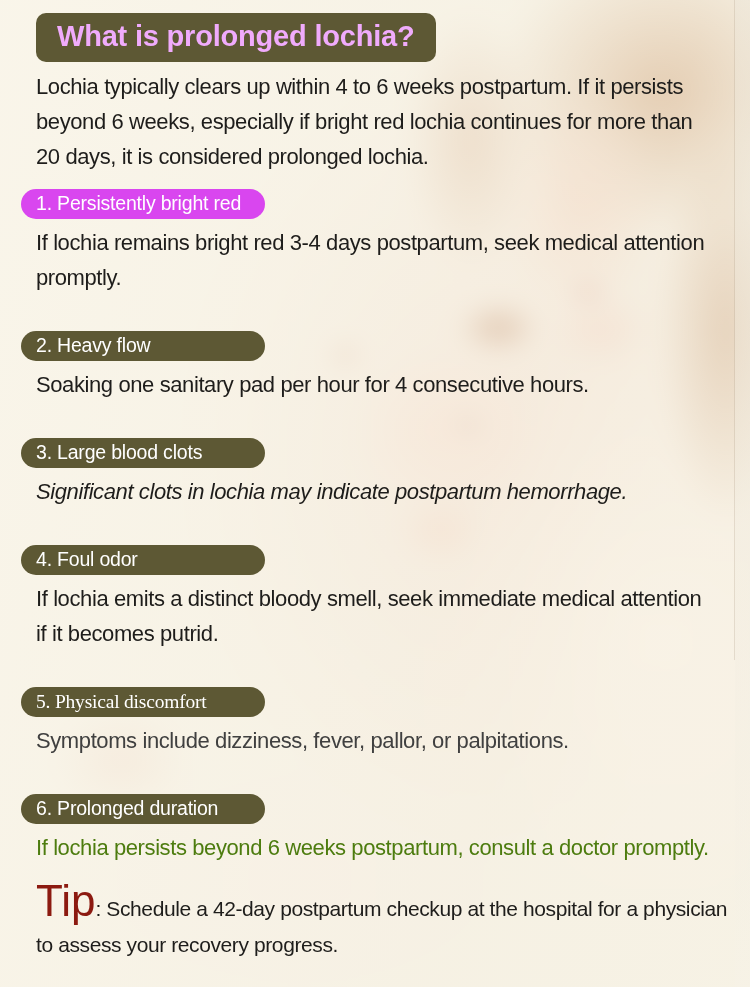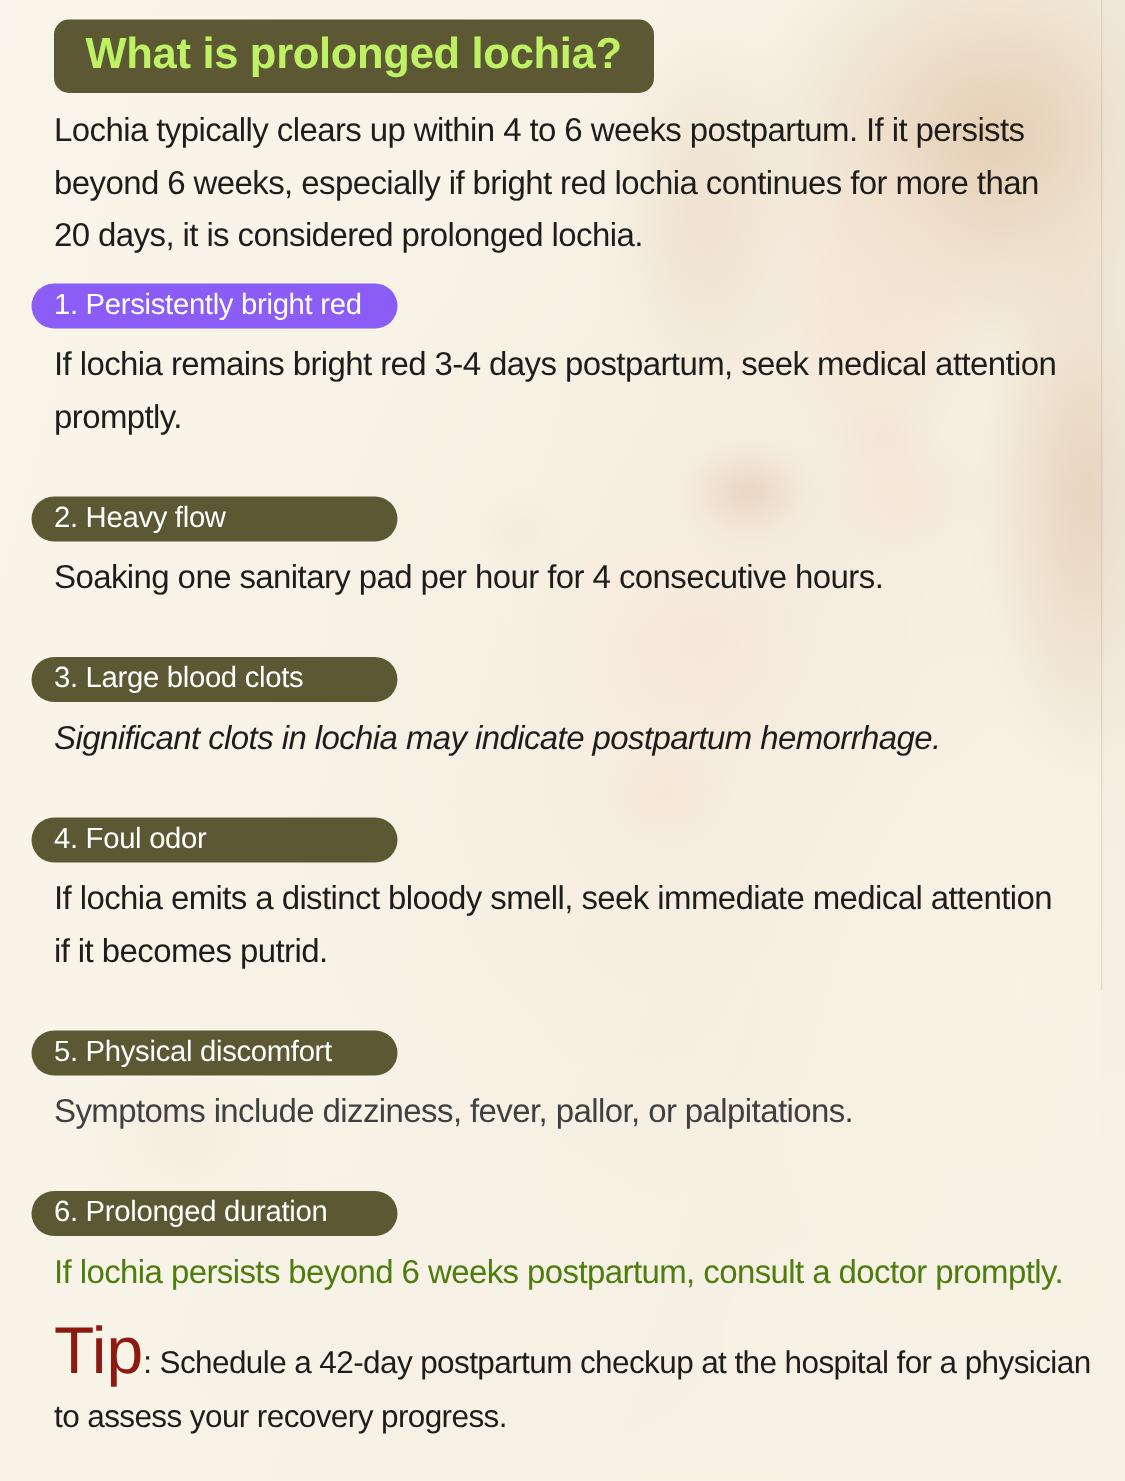--- a/index.html
+++ b/index.html
@@ -74,21 +74,21 @@
     background: linear-gradient(to bottom, rgba(236,230,217,0.45), rgba(246,242,231,0.35));
   }
 
   
   .content { position: absolute; inset: 0; z-index: 5; }
 
   .title-pill {
     display: inline-block;
     margin: 13px 0 0 36px;
     background: #5d5834;
-    color: #bef264;
+    color: #f0abfc;
     font-size: 29px;
     font-weight: 700;
     letter-spacing: -0.2px;
     padding: 7px 21px 9px 21px;
     border-radius: 10px;
   }
 
   .intro, .body-text {
     margin: 7px 0 0 36px;
     font-size: 22px;
@@ -146,21 +146,21 @@
 
     <div class="title-pill" style="background: rgb(93, 88, 52);">
       <span>What is prolonged lochia?</span>
     </div>
 
     <p class="intro" style="color: rgb(30, 29, 27);">Lochia typically clears up within 4 to 6 weeks postpartum. If it persists
 beyond 6 weeks, especially if bright red lochia continues for more than
 20 days, it is considered prolonged lochia.</p>
 
     <div class="sec first">
-      <div class="pill" style="background: #8b5cf6;">
+      <div class="pill" style="background: #d946ef;">
         <span>1. Persistently bright red</span>
       </div>
       <p class="body-text" style="color: rgb(30, 29, 27);">If lochia remains bright red 3-4 days postpartum, seek medical attention
 promptly.</p>
     </div>
 
     <div class="sec">
       <div class="pill" style="background: rgb(93, 88, 52);">
         <span>2. Heavy flow</span>
       </div>
@@ -176,21 +176,21 @@
 
     <div class="sec">
       <div class="pill" style="background: rgb(93, 88, 52);">
         <span>4. Foul odor</span>
       </div>
       <p class="body-text" style="color: rgb(30, 29, 27);">If lochia emits a distinct bloody smell, seek immediate medical attention
 if it becomes putrid.</p>
     </div>
 
     <div class="sec">
-      <div class="pill" style="background: rgb(93, 88, 52);">
+      <div class="pill" style="background: rgb(93, 88, 52); font-family: Liberation Serif, serif;">
         <span>5. Physical discomfort</span>
       </div>
       <p class="body-text" style="color: #404040;">Symptoms include dizziness, fever, pallor, or palpitations.</p>
     </div>
 
     <div class="sec">
       <div class="pill" style="background: rgb(93, 88, 52);">
         <span>6. Prolonged duration</span>
       </div>
       <p class="body-text" style="color: #4d7c0f;">If lochia persists beyond 6 weeks postpartum, consult a doctor promptly.</p>

